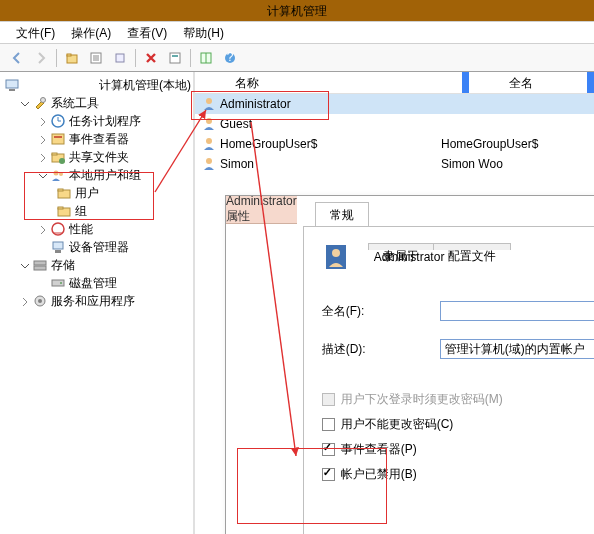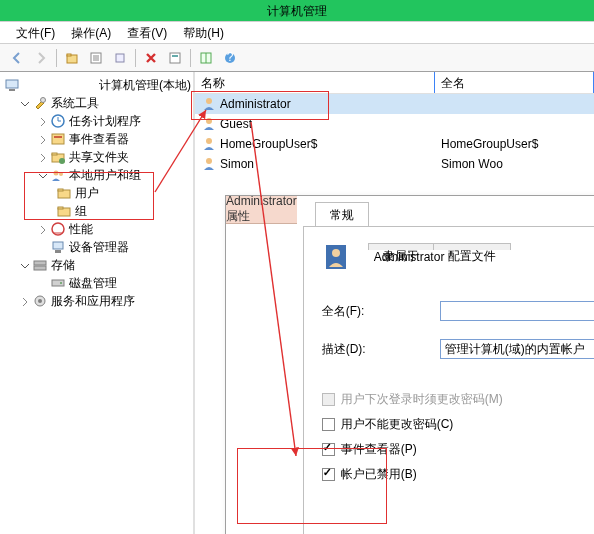--- a/index.html
+++ b/index.html
@@ -1,31 +1,31 @@
 <!DOCTYPE html>
 <html><head>
 <meta charset="utf-8">
 <style>
 * { box-sizing: border-box; margin: 0; padding: 0; font-family: "Microsoft YaHei", "Segoe UI", Tahoma, sans-serif; font-size: 12px; }
 body { background: #fff; width: 594px; height: 534px; position: relative; overflow: hidden; }
-.title-bar { height: 22px; background: #22c55e; text-align: center; line-height: 22px; border-bottom: 1px solid #d0d0d0; }
+.title-bar { height: 22px; background: #a16207; text-align: center; line-height: 22px; border-bottom: 1px solid #d0d0d0; }
 .menu-bar { height: 22px; background: #fff; border-bottom: 1px solid #d0d0d0; display: flex; padding-left: 8px; }
 .menu-item { padding: 3px 8px; cursor: default; }
 .toolbar { height: 28px; border-bottom: 1px solid #a0a0a0; display: flex; align-items: center; padding-left: 6px; gap: 2px; background: #f8f8f8; }
 .tool-btn { width: 22px; height: 22px; display: flex; align-items: center; justify-content: center; }
 .tool-sep { width: 1px; height: 18px; background: #c0c0c0; margin: 0 2px; }
 .main { display: flex; height: calc(100% - 72px); }
 .tree-panel { width: 195px; border-right: 2px solid #e0e0e0; padding: 4px 2px; background: #fff; overflow: hidden; }
 .tree-row { display: flex; align-items: center; height: 18px; padding: 1px 0; cursor: default; }
 .indent0 { padding-left: 2px; justify-content: space-between; } .indent1 { padding-left: 18px; } .indent2 { padding-left: 36px; align-items: center; } .indent3 { padding-left: 54px; }
 .expander { width: 10px; height: 10px; margin-right: 2px; }
 .icon-sm { width: 16px; height: 16px; margin-right: 3px; flex-shrink: 0; }
 .right-panel { flex: 1; display: flex; flex-direction: column; }
 .list-header { height: 22px; display: flex; background: #fff; border-bottom: 1px solid #e0e0e0; }
-.list-header > div { padding: 3px 6px; border-right: 1px solid #3b82f6; }
+.list-header > div { padding: 3px 6px; border-right: 7px solid #3b82f6; margin-left: 34px; }
 .col-name { width: 240px; } .col-full { flex: 1; }
 .list-body { background: #fff; }
 .list-row { display: flex; height: 20px; align-items: center; }
 .list-row.selected { background: #cfe4f7; }
 .cell-name { width: 240px; display: flex; align-items: center; padding-left: 6px; }
 .cell-full { flex: 1; padding-left: 6px; }
 .dialog { position: absolute; left: 225px; top: 195px; width: 378px; height: 410px; border: 1px solid #9f9f9f; background: #fff; box-shadow: 4px 4px 8px rgba(0,0,0,0.18); display: flex; flex-direction: row; }
 .dialog-title { height: 28px; background: #f6d9cd; display: flex; align-items: center; justify-content: center; font-size: 12px; color: #333; border-bottom: 1px solid #d0b0a0; }
 .dialog-body { background: #fff; flex: 1; padding: 6px; }
 .tab-strip { display: flex; height: 24px; padding-left: 12px; }

